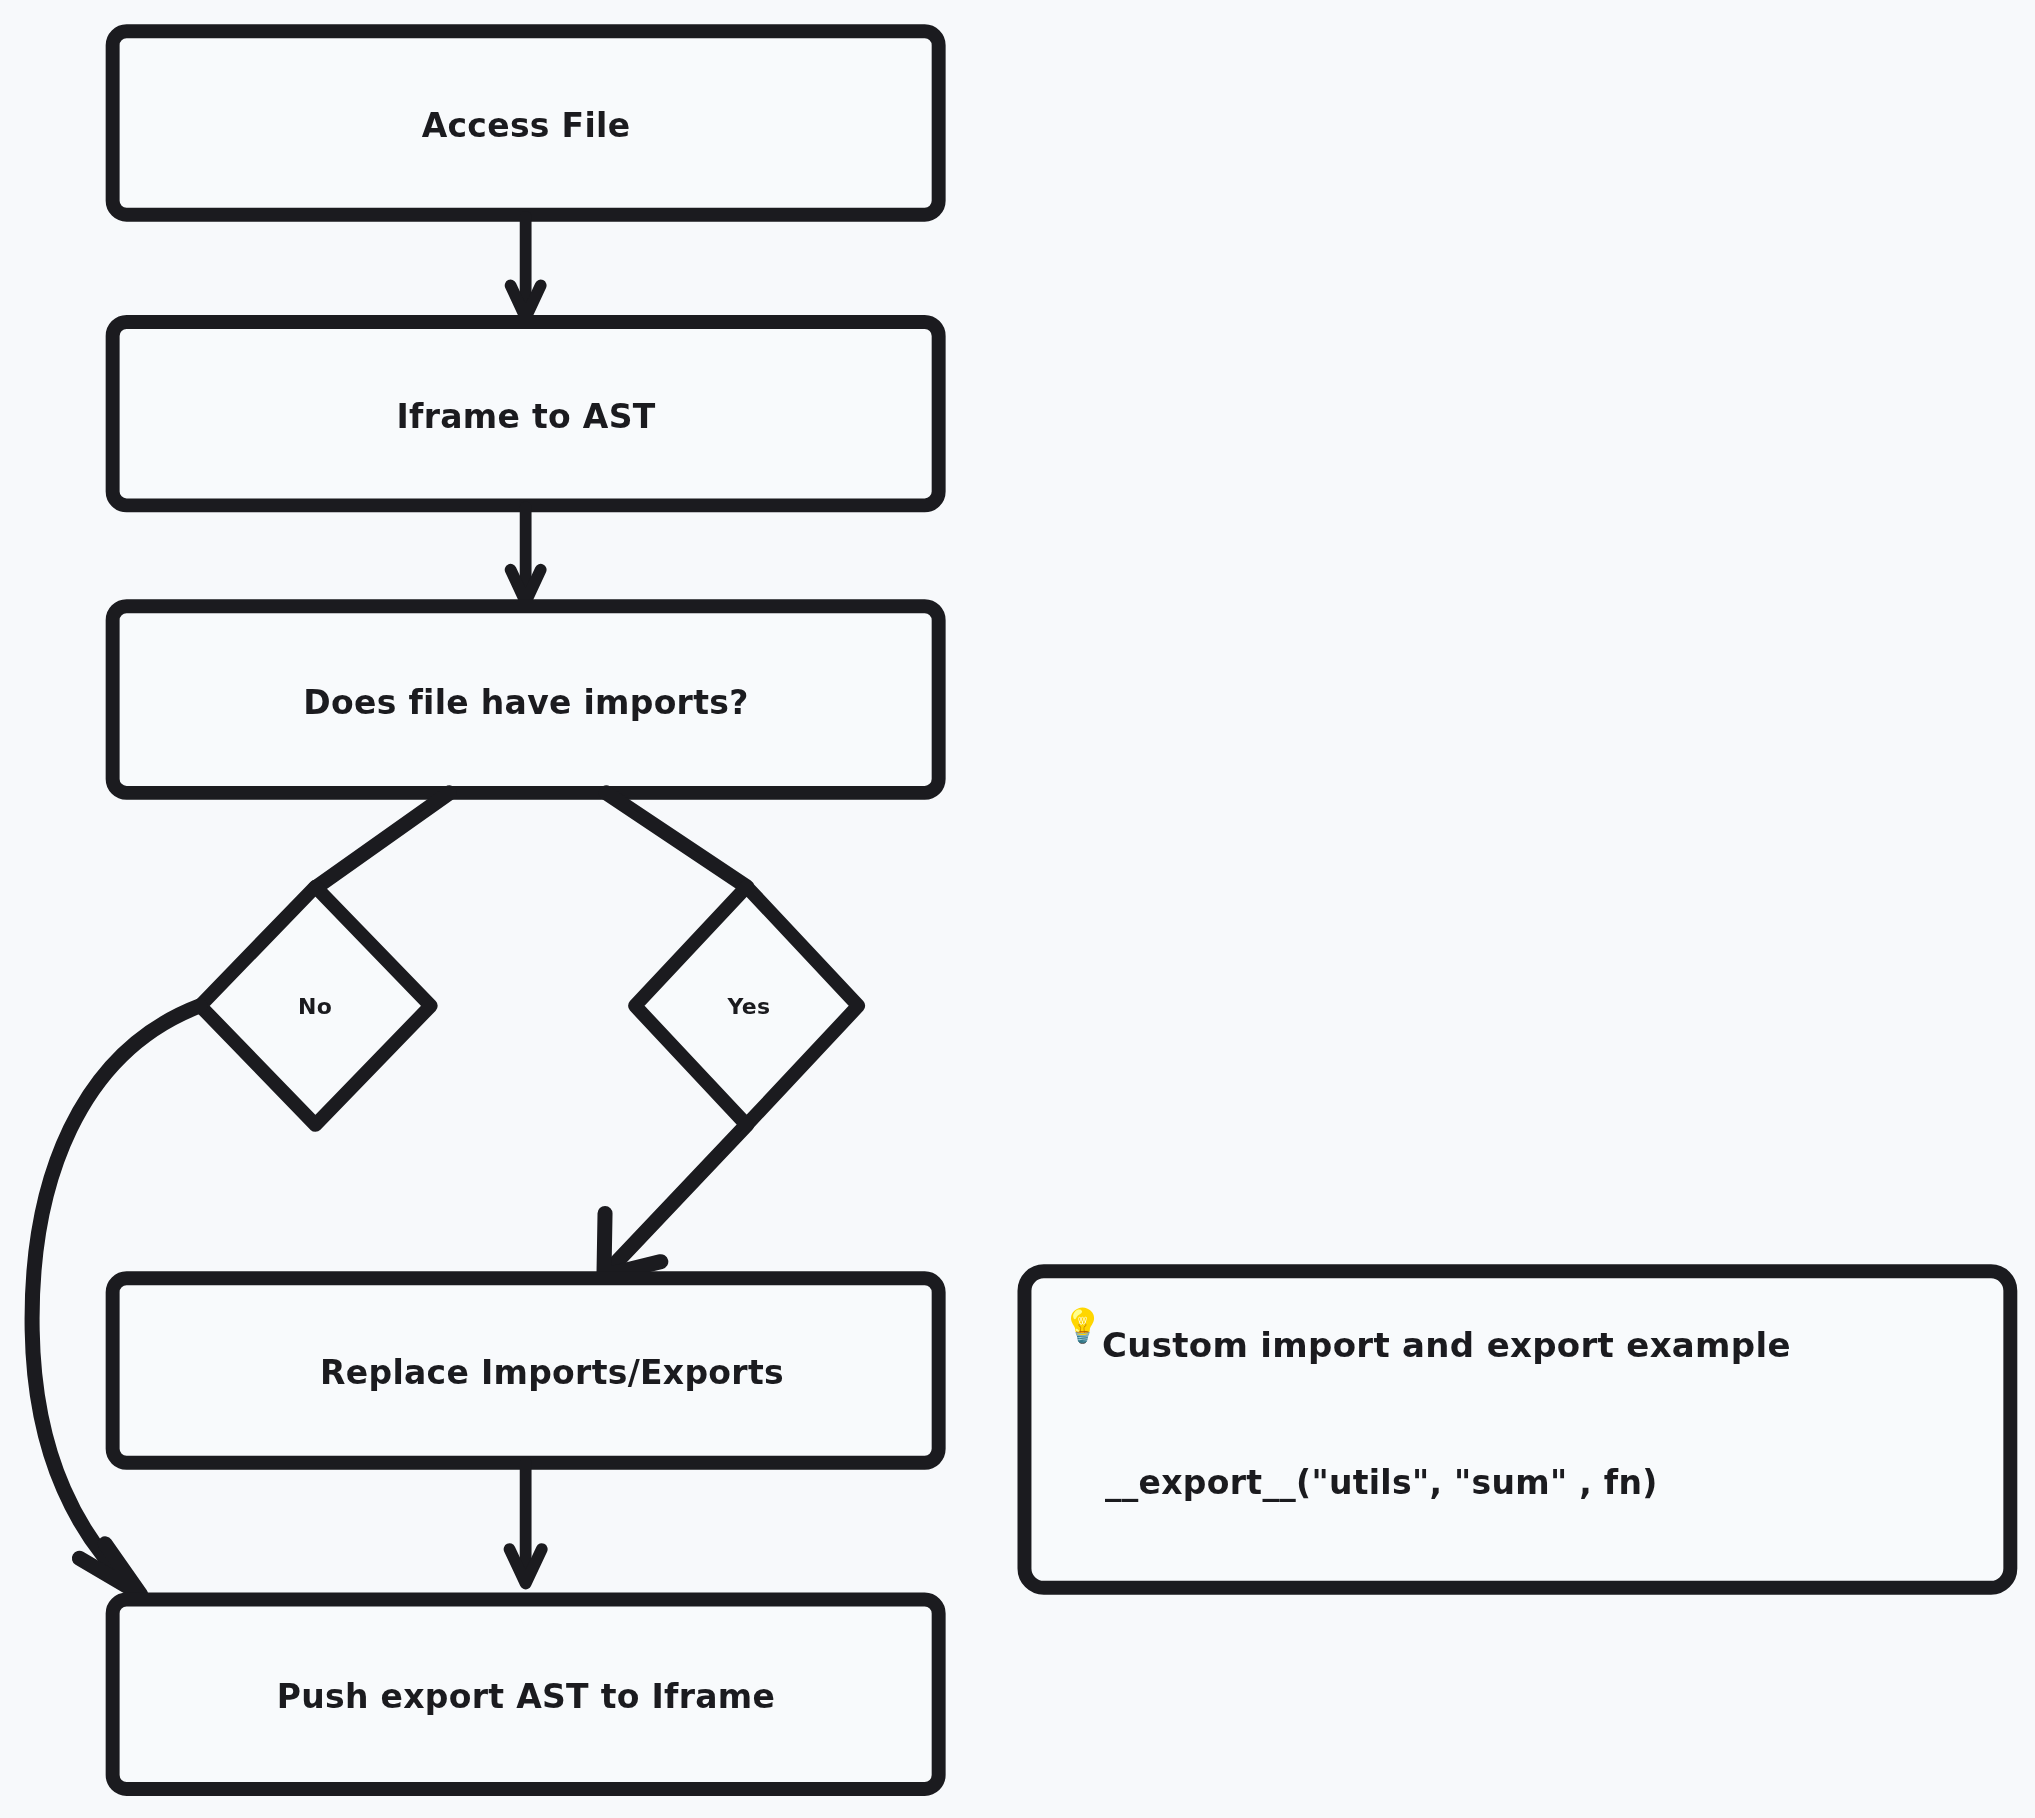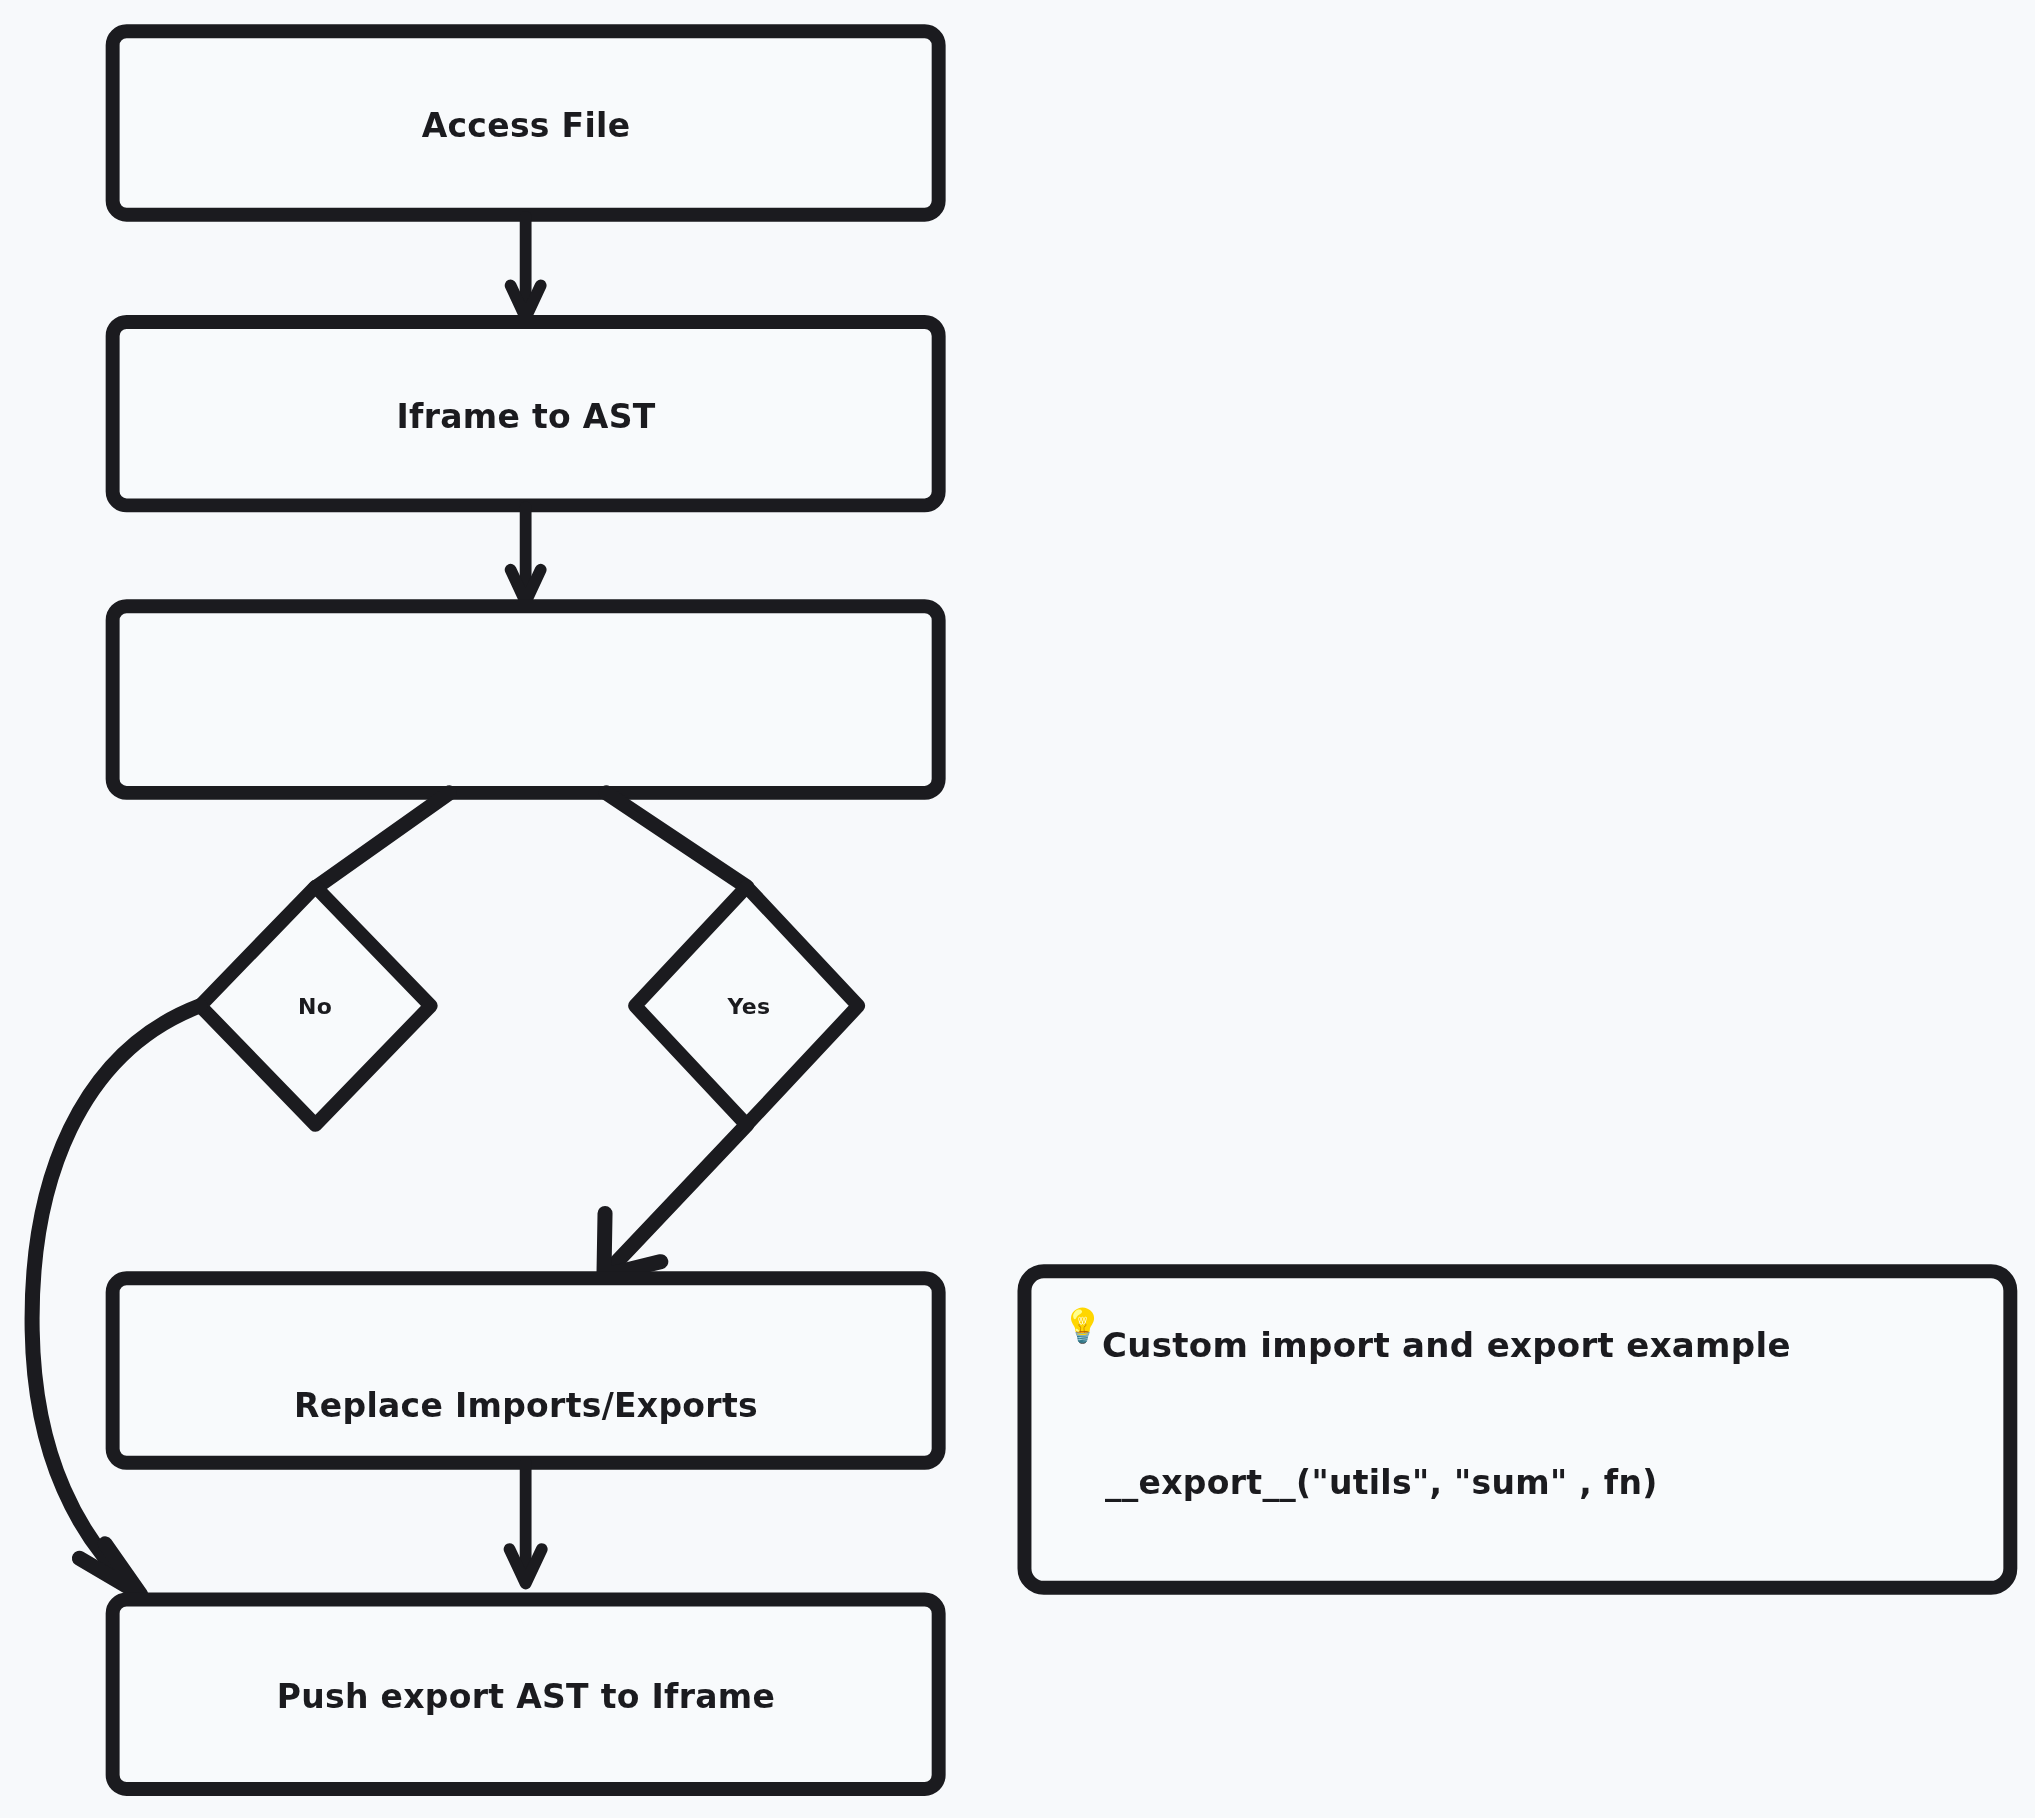--- a/index.html
+++ b/index.html
@@ -148,26 +148,27 @@
     <path class="shape" d="M1946,2370 H3712 a36,36 0 0 1 36,36 V2924 a36,36 0 0 1 -36,36 H1946 a36,36 0 0 1 -36,-36 V2406 a36,36 0 0 1 36,-36 Z"></path>
   </g>
 </svg>
 
 <div id="overlay">
 
   <div class="node-label" style="left:526px;  top:125px;">Access File</div>
 
   <div class="node-label" style="left:526px;  top:416px;">Iframe to AST</div>
 
+  <div class="node-label" style="left:526px;  top:702px;">Does file have imports?</div>
 
   <div class="branch-label" style="left:315px; top:1006px;">No</div>
 
   <div class="branch-label" style="left:749px; top:1006px;">Yes</div>
 
-  <div class="node-label" style="left:526px;  top:1372px;margin-top:33px;">Replace Imports/Exports</div>
+  <div class="node-label" style="left:552px;  top:1372px;">Replace Imports/Exports</div>
 
   <div class="node-label" style="left:526px;  top:1696px;">Push export AST to Iframe</div>
 
   <div class="bulb" style="left:1062px; top:1309px;">💡</div>
 
   <div class="note-line note-title" style="left:1102px; top:1311px;margin-top:17px;">Custom import and export example</div>
 
 
   <div class="note-line" style="left:1105px; top:1466px;">__export__("utils", "sum" , fn)</div>
 

